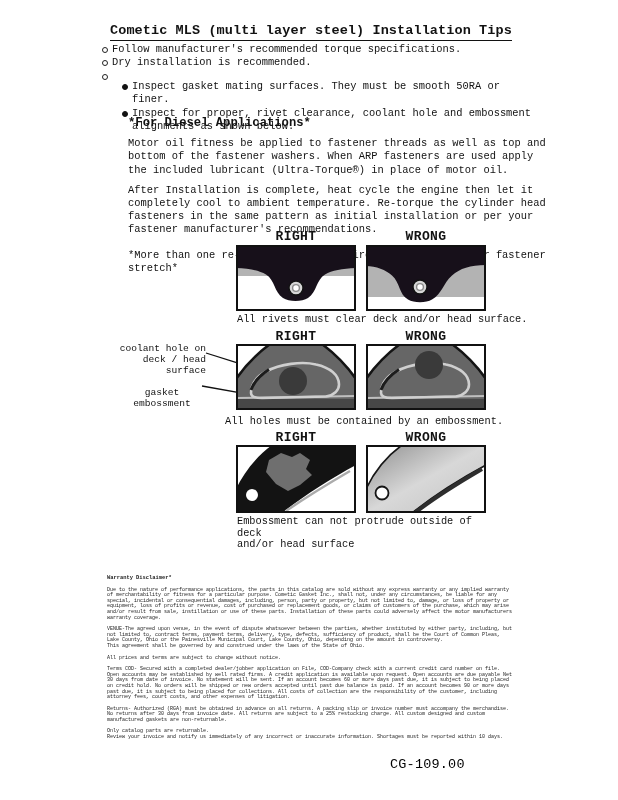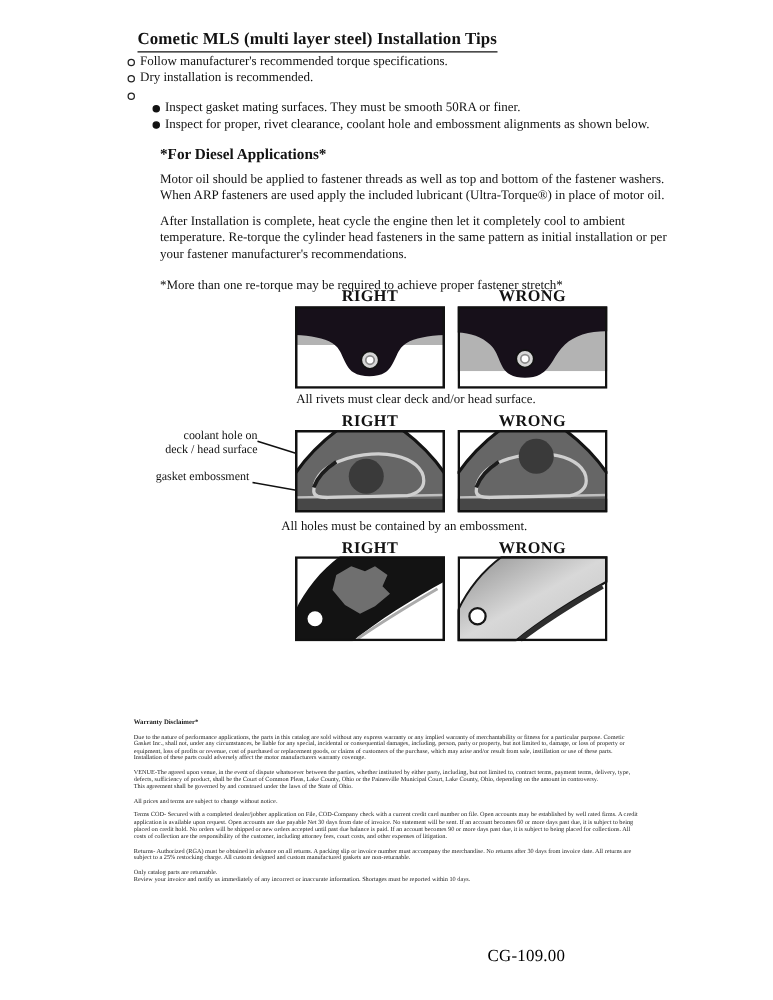--- a/index.html
+++ b/index.html
@@ -1,18 +1,18 @@
 <!DOCTYPE html>
 <html><head>
 <meta charset="utf-8">
 <style>
   html,body { margin:0; padding:0; background:#fff; }
   .page {
     position:relative; width:618px; height:800px; background:#ffffff;
-    font-family:Liberation Serif, serif; color:#121212; overflow:hidden;
+    font-family:Liberation Mono, monospace; color:#121212; overflow:hidden;
   }
   .abs { position:absolute; }
 
   
   .title {
     left:110px; top:23px; font-size:13.5px; font-weight:bold;
     border-bottom:1.6px solid #121212; padding-bottom:2px; letter-spacing:.1px;
   }
 
   
@@ -72,21 +72,21 @@
       <span>Inspect gasket mating surfaces.  They must be smooth 50RA or finer.</span>
     </div>
     <div class="tip-row tip-sub">
       <span class="marker"></span>
       <span>Inspect for proper, rivet clearance, coolant hole and embossment alignments as shown below.</span>
     </div>
   </div>
 
   <div class="abs diesel">
     <h2>*For Diesel Applications*</h2>
-    <p>Motor oil should be applied to fastener threads as well as top and bottom of the fastener washers. When ARP fasteners are used apply the included lubricant (Ultra-Torque®) in place of motor oil.</p>
+    <p>Motor oil fitness be applied to fastener threads as well as top and bottom of the fastener washers. When ARP fasteners are used apply the included lubricant (Ultra-Torque®) in place of motor oil.</p>
     <p>After Installation is complete, heat cycle the engine then let it completely cool to ambient temperature. Re-torque the cylinder head fasteners in the same pattern as initial installation or per your fastener manufacturer's recommendations.</p>
     <p class="note">*More than one re-torque may be required to achieve proper fastener stretch*</p>
   </div>
 
   <div class="abs dlabel" style="left:236px; top:229px;">RIGHT</div>
   <div class="abs dlabel" style="left:366px; top:229px;">WRONG</div>
 
   <svg class="abs dbox" style="left:236px; top:245px;" width="120" height="66" viewBox="0 0 120 66">
     <rect width="120" height="66" fill="#ffffff"></rect>
     <rect y="21" width="120" height="11" fill="#b3b3b3"></rect>
@@ -175,20 +175,24 @@
         <stop offset="1" stop-color="#c2c2c2"></stop>
       </linearGradient>
     </defs>
     <rect width="120" height="68" fill="#ffffff"></rect>
     <path d="M36,0 H120 V20 C94,34 66,52 46,68 H0 V44 C8,27 21,11 36,0 Z" fill="url(#bandGrad)" stroke="#161616" stroke-width="1.6"></path>
     <path d="M116,24 C92,38 68,53 50,67" stroke="#2e2e2e" stroke-width="4" fill="none"></path>
     <circle cx="16" cy="48" r="6.5" fill="#ffffff" stroke="#161616" stroke-width="1.8"></circle>
     <rect x="1" y="1" width="118" height="66" fill="none" stroke="#111" stroke-width="2"></rect>
   </svg>
 
+  <div class="abs caption" style="left:237px; top:516px; width:240px;">
+    <div>Embossment can not protrude outside of deck</div>
+    <div>and/or head surface</div>
+  </div>
 
   <div class="abs disclaimer">
     <p class="dheading">Warranty Disclaimer*</p>
     <p>Due to the nature of performance applications, the parts in this catalog are sold without any express warranty or any implied warranty of merchantability or fitness for a particular purpose.  Cometic Gasket Inc., shall not, under any circumstances, be liable for any special, incidental or consequential damages, including, person, party or property, but not limited to, damage, or loss of property or equipment, loss of profits or revenue, cost of purchased or replacement goods, or claims of customers of the purchase, which may arise and/or result from sale, instillation or use of these parts.  Installation of these parts could adversely affect the motor manufacturers warranty coverage.</p>
     <p class="tight">VENUE-The agreed upon venue, in the event of dispute whatsoever between the parties, whether instituted by either party, including, but not limited to, contract terms, payment terms, delivery, type, defects, sufficiency of product, shall be the Court of Common Pleas, Lake County, Ohio or the Painesville Municipal Court, Lake County, Ohio, depending on the amount in controversy.</p>
     <p>This agreement shall be governed by and construed under the laws of the State of Ohio.</p>
     <p>All prices and terms are subject to change without notice.</p>
     <p>Terms COD- Secured with a completed dealer/jobber application on File, COD-Company check with a current credit card number on file.  Open accounts may be established by well rated firms.  A credit application is available upon request.  Open accounts are due payable Net 30 days from date of invoice.  No statement will be sent.  If an account becomes 60 or more days past due, it is subject to being placed on credit hold.  No orders will be shipped or new orders accepted until past due balance is paid.  If an account becomes 90 or more days past due, it is subject to being placed for collections.  All costs of collection are the responsibility of the customer, including attorney fees, court costs, and other expenses of litigation.</p>
     <p>Returns- Authorized (RGA) must be obtained in advance on all returns.  A packing slip or invoice number must accompany the merchandise.  No returns after 30 days from invoice date.  All returns are subject to a 25% restocking charge.  All custom designed and custom manufactured gaskets are non-returnable.</p>
     <p class="tight">Only catalog parts are returnable.</p>

